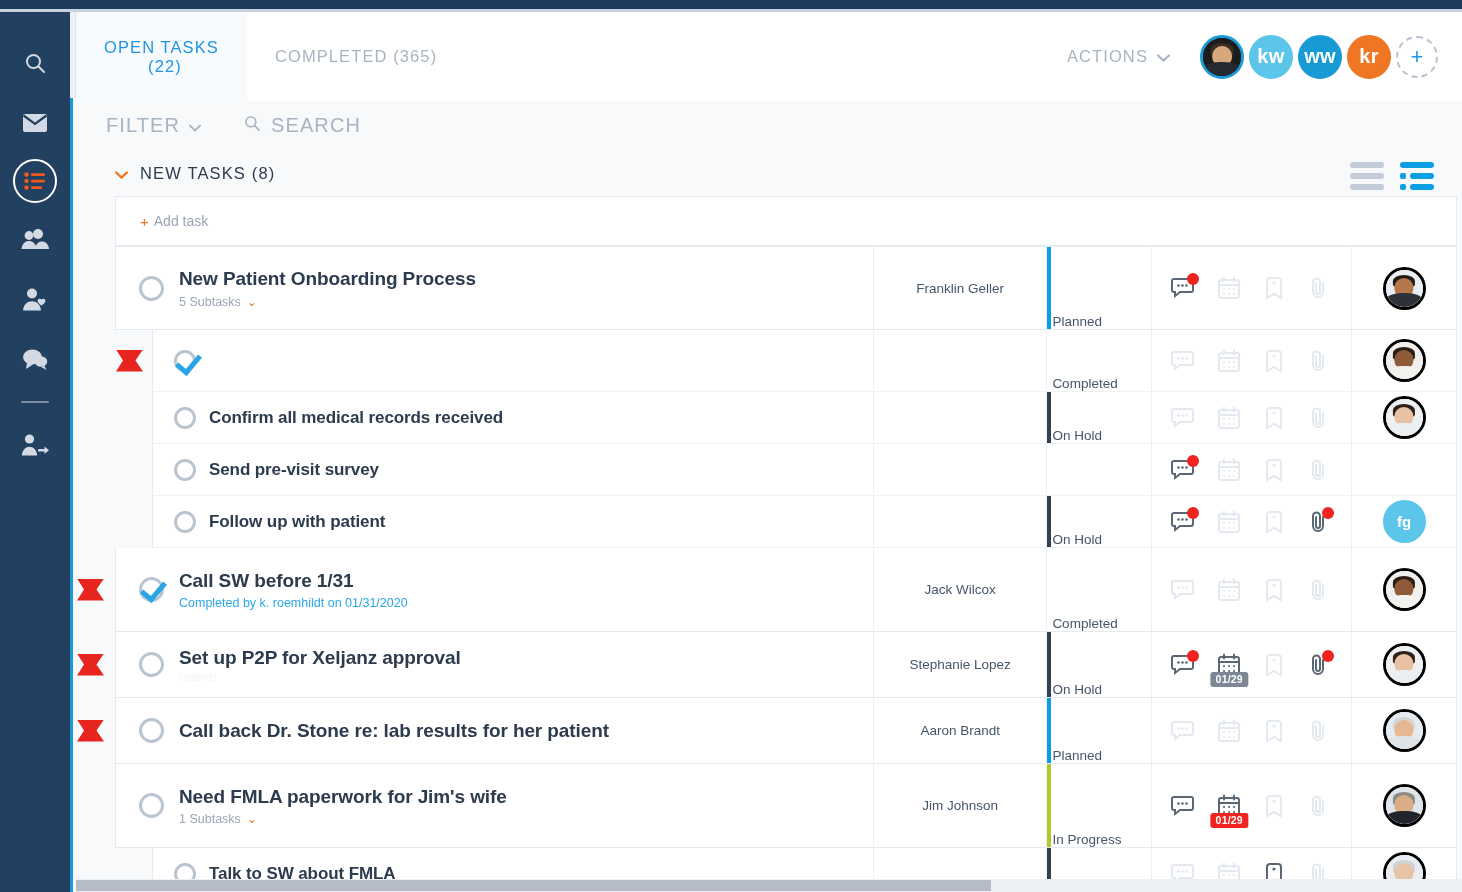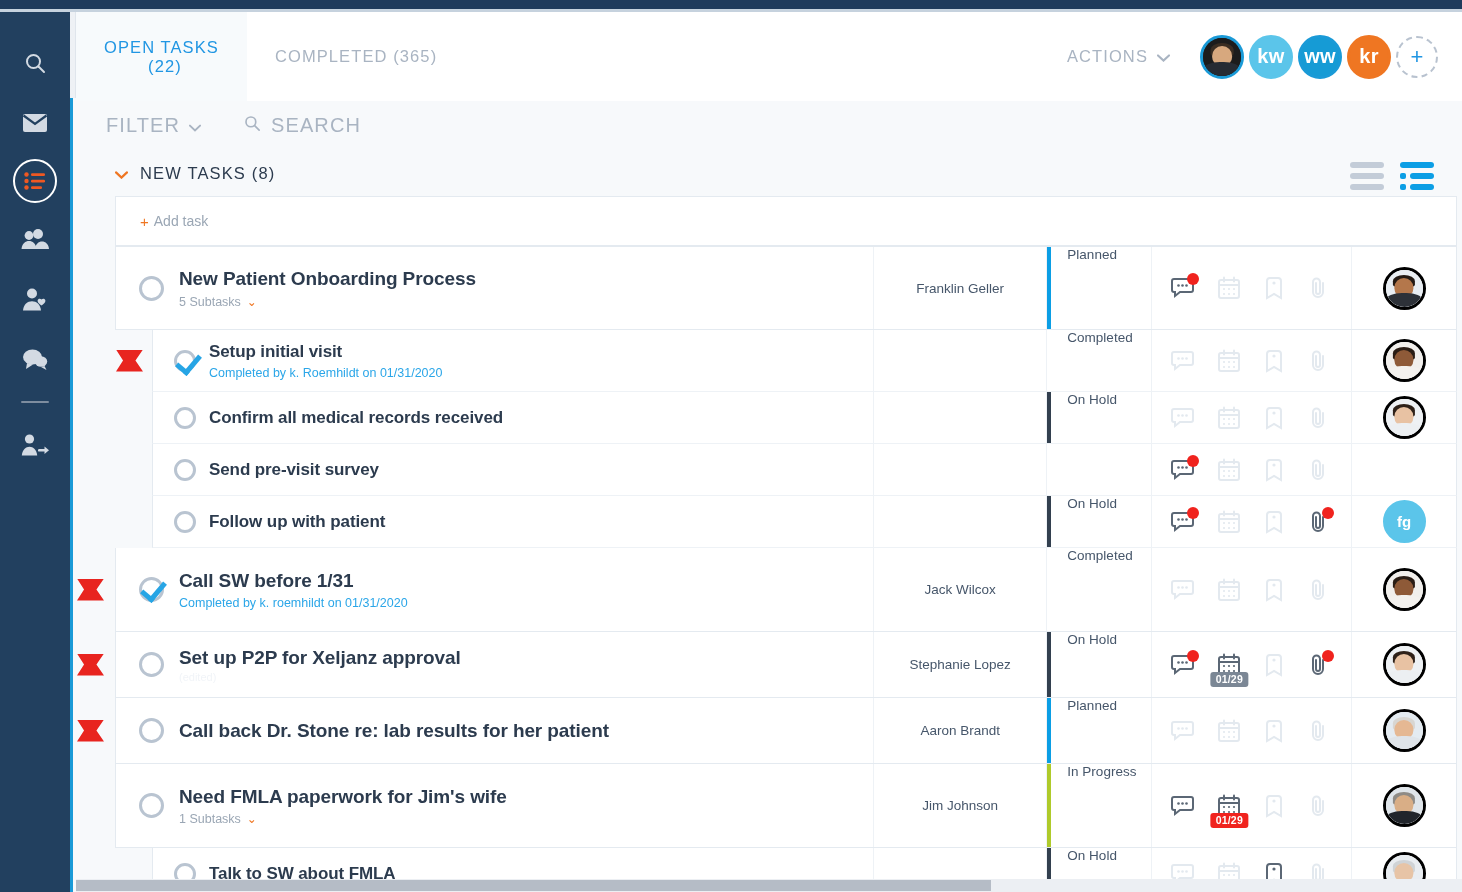--- a/index.html
+++ b/index.html
@@ -140,22 +140,22 @@
   .trow.parent { margin-left:39px; width:1342px; border:1px solid #e4eaf0; border-top:none; }
   .trow.parent.first { border-top:1px solid #e4eaf0; }
   .trow.sub { margin-left:76px; width:1305px; border-left:1px solid #e4eaf0; border-right:1px solid #e4eaf0;}
 
   .c-title { flex:0 0 auto; display:flex; align-items:center; position:relative; }
   .trow.parent .c-title { width:757px; padding-left:23px; }
   .trow.sub   .c-title { width:720px; padding-left:21px; }
 
   .c-assignee { width:174px; display:flex; align-items:center; justify-content:center;
                 font-size:13.5px; color:#46566a; border-left:1px solid #eef2f6; }
-  .c-status { width:105px; display:flex; align-items:flex-start; position:relative;
-              font-size:13.5px; color:#46566a; padding-left:20px; border-left:1px solid #eef2f6;}
+  .c-status { width:105px; display:flex; align-items:flex-end; position:relative;
+              font-size:13.5px; color:#46566a; padding-left:5px; border-left:1px solid #eef2f6;}
   .statbar { position:absolute; left:0; top:0; bottom:0; width:4px; }
   .c-icons { width:201px; display:flex; align-items:center; justify-content:space-around;
              border-left:1px solid #eef2f6; padding:0 10px; }
   .c-avatar { width:105px; display:flex; align-items:center; justify-content:center;
               border-left:1px solid #eef2f6; }
 
   .check {
     width:25px; height:25px; border-radius:50%; border:3.5px solid #b9c4d1;
     flex:0 0 auto; margin-right:15px; position:relative; cursor:pointer; background:#fff;
   }
@@ -452,24 +452,20 @@
   <div class="head" style="background:#b4774b"></div>
   <div class="body" style="background:#2d3138"></div>
               </div>
             </span>
           </div>
         </div>
         <div class="trow sub" style="min-height: 62px;">
           <div class="c-title">
             <span class="flag"></span>
             <span class="check done"></span>
-            <span class="ttext">
-      <span class="tname">Setup initial visit</span>
-              <span class="tdone">Completed by k. Roemhildt on 01/31/2020</span>
-            </span>
           </div>
           <div class="c-assignee"></div>
           <div class="c-status">
             <span>Completed</span>
           </div>
           <div class="c-icons">
             <span class="icn">
               <svg width="26" height="22" viewBox="0 0 26 22" fill="none" stroke="#e3e9ef" stroke-width="2">
     <path d="M3 2h17a2 2 0 0 1 2 2v9a2 2 0 0 1-2 2H9l-5 4v-4H3a2 2 0 0 1-2-2V4a2 2 0 0 1 2-2z"></path>
     <circle cx="7.5" cy="8.5" r="1.3" fill="#e3e9ef" stroke="none"></circle>

